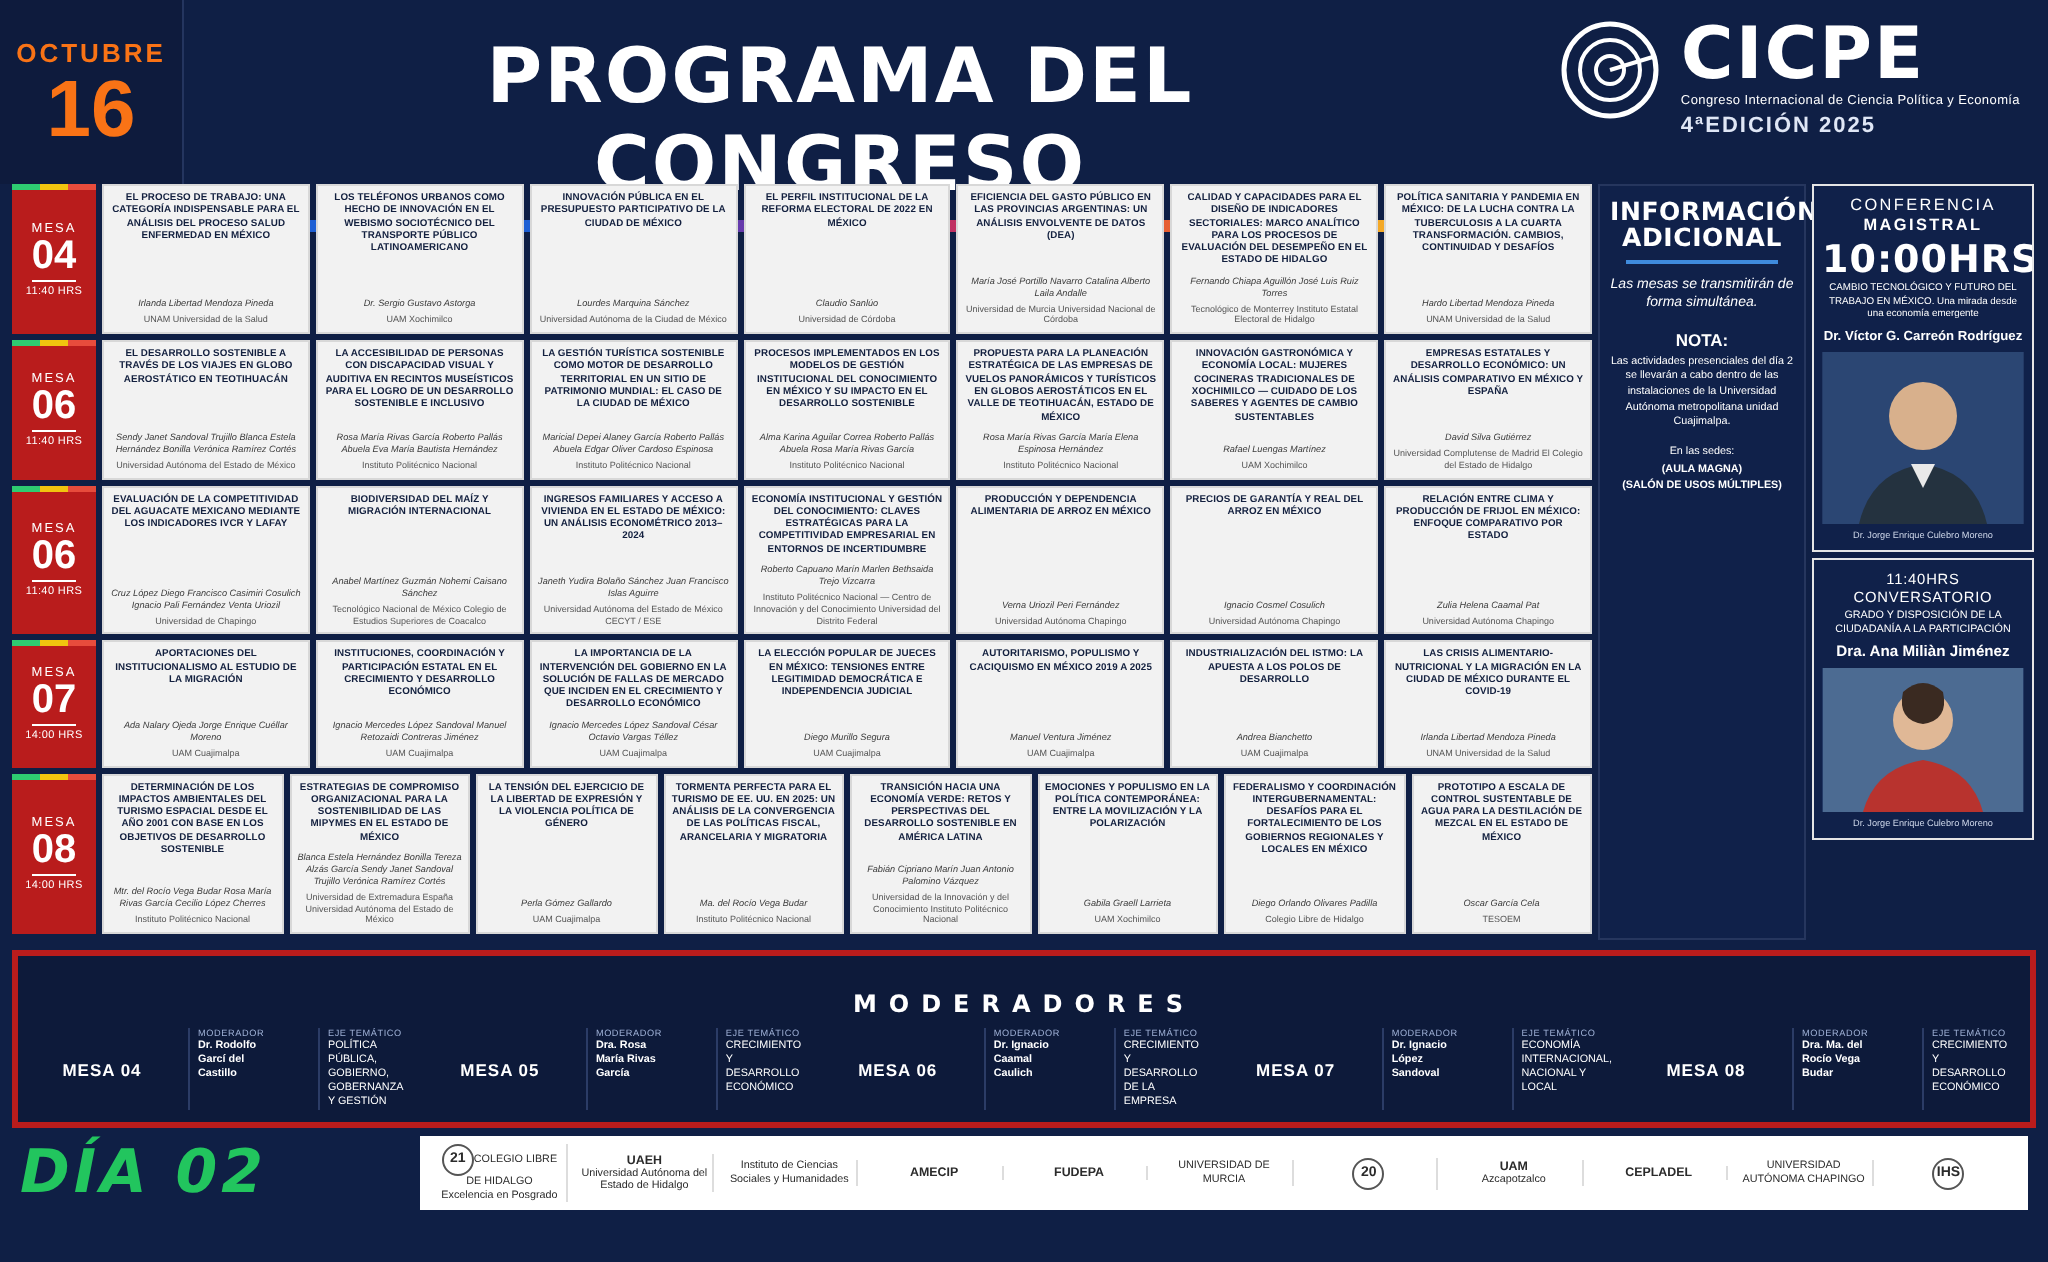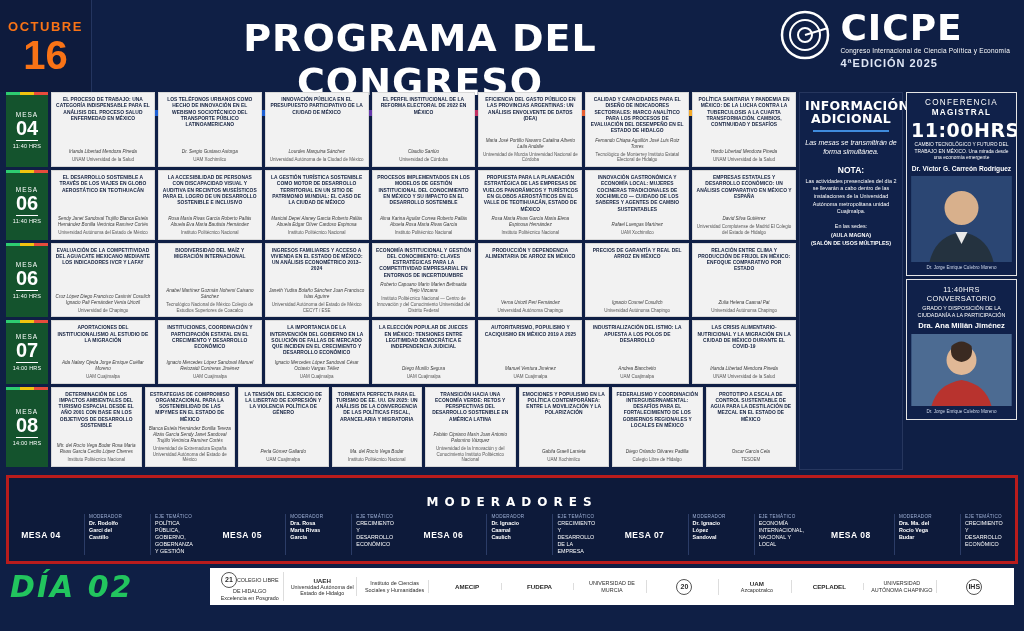--- a/index.html
+++ b/index.html
@@ -38,21 +38,21 @@
   .logo-text .sub { font-size:6.5px; letter-spacing:.2px; margin-top:2px; }
   .logo-text .ed { font-size:11px; font-weight:bold; letter-spacing:1px; margin-top:3px; color:#dfe6f5; }
 
   
   .body-area { position:relative; padding:0 6px; }
   .grid-wrap { display:flex; gap:3px; }
   .tables { width:790px; }
   .row { display:flex; gap:3px; margin-bottom:3px; }
 
   .mesa-cell {
-    width:42px; flex:0 0 42px; background:#14532d; color:#fff;
+    width:42px; flex:0 0 42px; background:#b91c1c; color:#fff;
     position:relative; display:flex; flex-direction:column;
     align-items:center; justify-content:center; text-align:center;
     padding:2px;
   }
   .mesa-cell .tick { position:absolute; top:0; left:0; right:0; height:3px; display:flex; }
   .mesa-cell .tick i { flex:1; }
   .mesa-cell .lbl { font-size:6.5px; letter-spacing:1px; }
   .mesa-cell .num { font-size:20px; font-weight:bold; line-height:20px; }
   .mesa-cell .sep { width:22px; height:1px; background:#fff; margin:2px 0; }
   .mesa-cell .hrs { font-size:5.5px; letter-spacing:.2px; }
@@ -102,21 +102,21 @@
   .mod-line { font-size:4.6px; margin-top:3px; color:#cfd8ea; }
   .conf2 .kicker2 { font-size:7.4px; font-weight:normal; letter-spacing:.4px; }
   .conf2 .sub2 { font-size:5.4px; line-height:1.3; margin-top:2px; }
   .conf2 .name2 { font-size:7.6px; font-weight:bold; margin-top:2px; }
 
   
   .mod-band {
     margin:5px 6px 0; background:#0d1a3a; border:3px solid #b91c1c; padding:17px 6px 6px;
   }
   .mod-title { text-align:center; color:#fff; font-size:12px; font-weight:bold; letter-spacing:6px; margin-bottom:5px; font-family:"DejaVu Sans", sans-serif; }
-  .mod-row { display:flex; align-items:stretch; gap:17px; }
+  .mod-row { display:flex; align-items:stretch; gap:17px;margin-left:10px; }
   .mod-mesa {
     color:#fff; font-size:8.5px; font-weight:bold; letter-spacing:.5px;
     display:flex; align-items:center; justify-content:center; width:52px;
   }
   .mod-cell { flex:1 1 0; padding:0 4px; border-left:1px solid #2b3c66; }
   .mod-cell .k { font-size:4.6px; color:#9fb1d6; letter-spacing:.3px; text-transform:uppercase; }
   .mod-cell .v { font-size:5.4px; color:#fff; font-weight:bold; line-height:1.3; margin-top:1px; }
   .mod-cell.thm .v { font-weight:normal; }
 
   
@@ -496,21 +496,21 @@
           <div class="p4" style="white-space:pre-line">(AULA MAGNA)
 (SALÓN DE USOS MÚLTIPLES)</div>
         </div>
 
         <div class="conf-col">
           <div class="conf-box">
             <div class="kicker">
               <span>CONFERENCIA</span>
               <b>MAGISTRAL</b>
             </div>
-            <div class="hrs">11:00HRS</div>
+            <div class="hrs">10:00HRS</div>
             <div class="topic">CAMBIO TECNOLÓGICO Y FUTURO DEL TRABAJO EN MÉXICO. Una mirada desde una economía emergente</div>
             <div class="name">Dr. Víctor G. Carreón Rodríguez</div>
             <div class="photo">
               <svg viewBox="0 0 100 86" width="100%" height="100%">
                 <rect width="100" height="86" fill="#2b4673"></rect>
                 <circle cx="50" cy="32" r="17" fill="#d8b08c"></circle>
                 <path d="M18 86 q6-26 32-30 q26 4 32 30 z" fill="#24323f"></path>
                 <path d="M44 56 l6 12 l6-12 z" fill="#e9e9e9"></path>
               </svg>
             </div>

